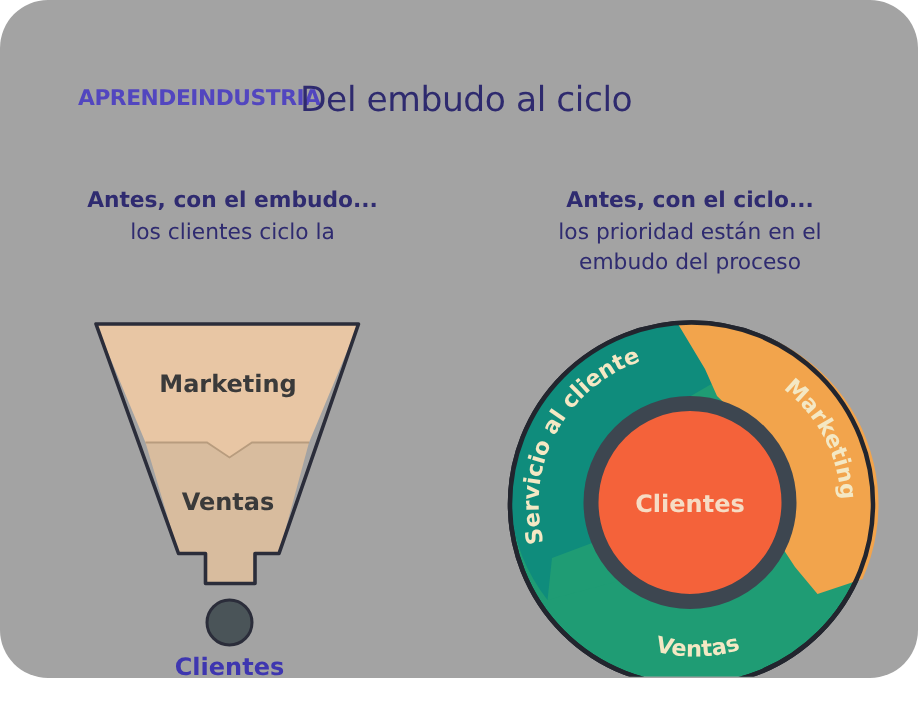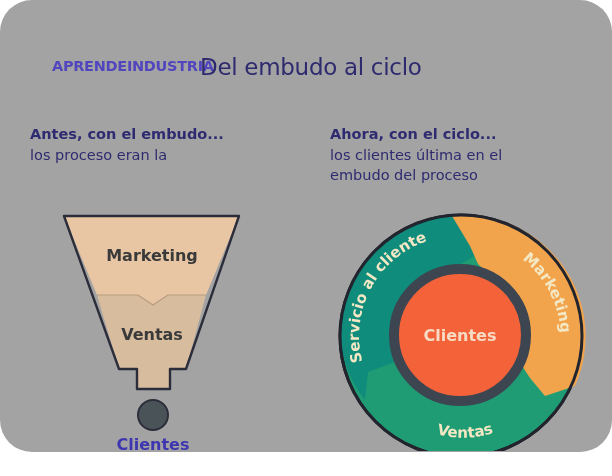--- a/index.html
+++ b/index.html
@@ -10,21 +10,21 @@
   }
   .watermark {
     position: absolute; left: 52px; top: 58px; font-size: 14.5px; font-weight: bold;
     color: #4536c4; letter-spacing: -0.3px; opacity: 0.85;
   }
   .title {
     position: absolute; left: 200px; top: 54px; font-size: 23px; font-weight: normal;
     color: #2e2a6e; letter-spacing: -0.3px;
   }
   .caption {
-    position: absolute; color: #2f2b70; font-size: 14.5px; line-height: 20.5px;
+    position: absolute; text-align: center; color: #2f2b70; font-size: 14.5px; line-height: 20.5px;
   }
   .caption .lead { font-weight: bold; }
   .cap-left { left: 30px; width: 250px; top: 124px; }
   .cap-right { left: 330px; width: 260px; top: 124px; }
   svg.diagram { position: absolute; left: 0; top: 0; }
   .funnel-label { font-family: "DejaVu Sans", sans-serif; font-size: 16px; fill: #3a3a3a; font-weight: bold; }
   .clientes-bottom {
     position: absolute; left: 103px; top: 434px; width: 100px; text-align: center;
     font-size: 16px; font-weight: bold; color: #3e36b0; height: 18px; overflow: hidden; line-height: 22px;
   }
@@ -33,26 +33,26 @@
 </style>
 </head>
 <body>
 
 <div class="card">
   <div class="watermark">APRENDEINDUSTRIA</div>
   <div class="title">Del embudo al ciclo</div>
 
   <div class="caption cap-left">
     <div class="lead">Antes, con el embudo...</div>
-    <div>los proceso eran la</div>
+    <div>los clientes ciclo la</div>
   </div>
 
   <div class="caption cap-right">
-    <div class="lead">Ahora, con el ciclo...</div>
-    <div>los clientes última en el</div>
+    <div class="lead">Antes, con el ciclo...</div>
+    <div>los prioridad están en el</div>
     <div>embudo del proceso</div>
   </div>
 
   <svg class="diagram" width="612" height="476" viewBox="0 0 612 476">
     <defs>
       <clipPath id="cycleClip">
           <rect x="0" y="0" width="612" height="451"></rect>
         </clipPath>
       <path id="arcService" d="M 372 385 A 100 100 0 0 1 452 236"></path>
       <path id="arcMarketing" d="M 508 250 A 100 100 0 0 1 560 350"></path>

